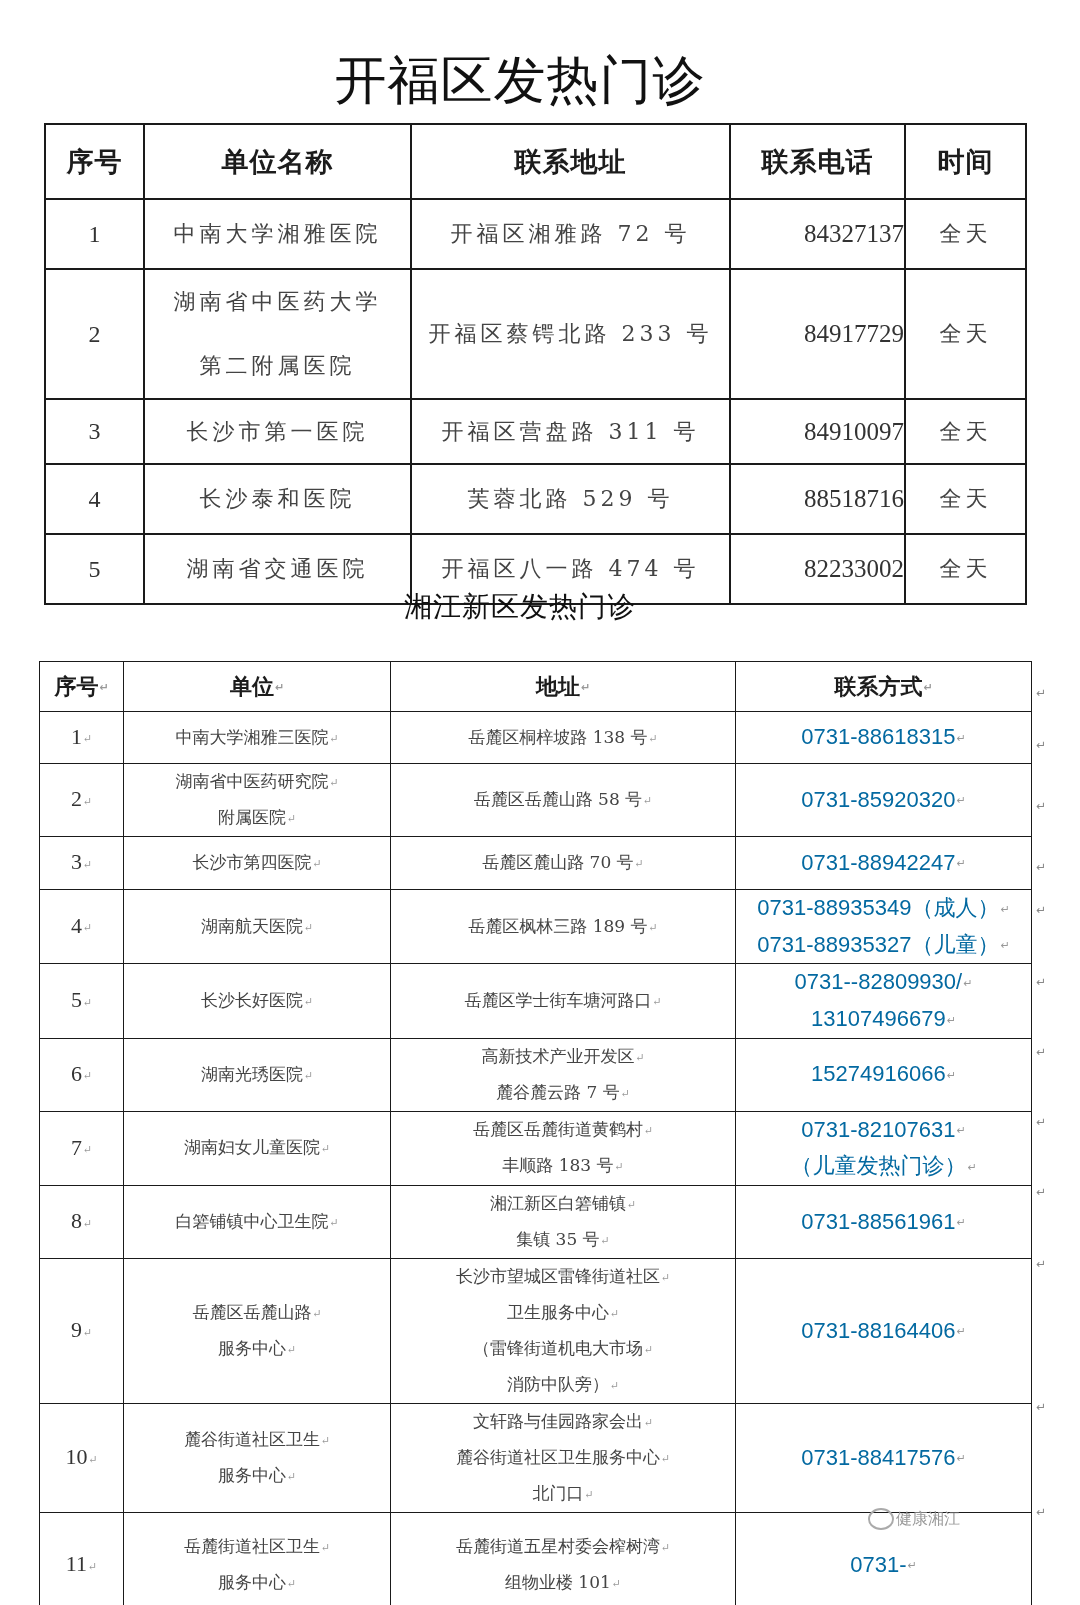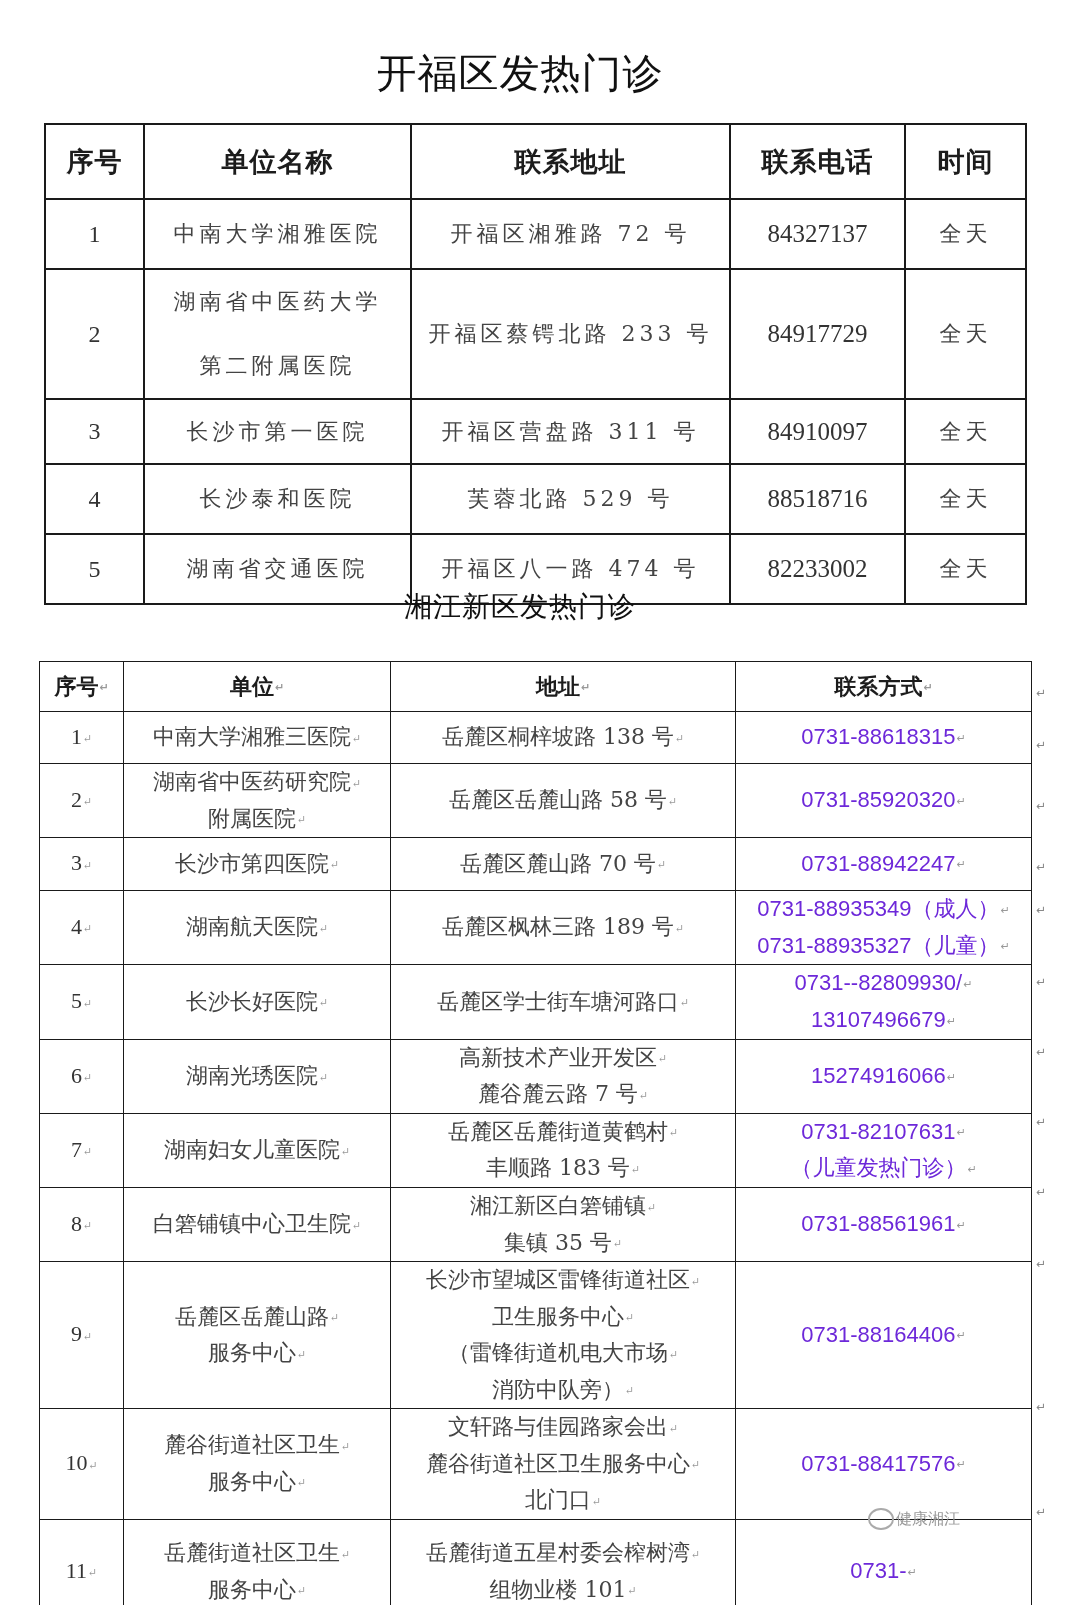--- a/index.html
+++ b/index.html
@@ -1,37 +1,37 @@
 <!DOCTYPE html>
 <html><head>
   <meta charset="utf-8">
   <style>
     html, body { margin: 0; padding: 0; background: #ffffff; }
     body { width: 1080px; height: 1605px; position: relative; overflow: hidden;
            font-family: "DejaVu Serif", "Liberation Serif", serif; color: #3a3a3a; }
     .title { position: absolute; left: 0; width: 1040px; text-align: center;
              font-family: "DejaVu Sans", "Liberation Sans", sans-serif; color: #111; font-weight: normal; }
-    #title1 { top: 46px; font-size: 40px; letter-spacing: 1px; font-family: Liberation Mono, monospace; }
+    #title1 { top: 46px; font-size: 52px; letter-spacing: 1px; font-family: Liberation Mono, monospace; }
     #title2 { top: 588px; font-size: 28px; letter-spacing: 1px; }
 
     table { position: absolute; border-collapse: collapse; table-layout: fixed; }
     td, th { border: 2px solid #1a1a1a; text-align: center; vertical-align: middle; padding: 0; overflow: hidden; }
 
     #t1 { left: 44px; top: 123px; width: 981px; }
     #t1 th { font-family: "DejaVu Sans", "Liberation Sans", sans-serif; font-size: 27px; font-weight: bold; color: #1c1c1c; height: 73px; letter-spacing: 1px; }
     #t1 td { font-size: 22px; color: #444; letter-spacing: 4px; }
     #t1 td.num { font-family: "Liberation Serif", "DejaVu Serif", serif; font-size: 24px; letter-spacing: 0; color: #333; }
-    #t1 td.phone { font-family: "Liberation Serif", "DejaVu Serif", serif; font-size: 25px; letter-spacing: 0; color: #333; }
+    #t1 td.phone { font-family: "Liberation Serif", "DejaVu Serif", serif; font-size: 25px; letter-spacing: 0; color: #333; text-align: right; }
 
     #t2 { left: 39px; top: 661px; width: 992px; }
     #t2 td, #t2 th { border-width: 1.5px; }
     #t2 th { font-family: "DejaVu Sans", "Liberation Sans", sans-serif; font-size: 22px; font-weight: bold; color: #1c1c1c; height: 49px; }
-    #t2 td { font-size: 22px; color: #444; line-height: 35px; }
+    #t2 td { font-size: 17px; color: #444; line-height: 35px; }
     #t2 td.num { font-family: "Liberation Serif", "DejaVu Serif", serif; font-size: 22px; color: #333; }
-    #t2 td.phone { font-family: "Liberation Sans Narrow", "Liberation Sans", sans-serif; font-size: 22px; color: #6d28d9; letter-spacing: 0; }
+    #t2 td.phone { font-family: "Liberation Sans Narrow", "Liberation Sans", sans-serif; font-size: 22px; color: #0369a1; letter-spacing: 0; }
     .ln { display: block; }
     .para::after { content: "↵"; font-size: 11px; color: #999; margin-left: 1px; vertical-align: middle; }
     .rowmark { position: absolute; left: 1036px; font-size: 12px; color: #888; font-family: "DejaVu Sans", sans-serif; }
     .watermark { position: absolute; left: 868px; top: 1508px; font-family: "DejaVu Sans", sans-serif; font-size: 16px; color: #9a9a9a; }
     .watermark .wx { display: inline-block; width: 22px; height: 18px; border: 2px solid #aaa; border-radius: 50%; vertical-align: middle; margin-right: 2px; }
   </style>
 </head>
 <body>
 
 <div class="title" id="title1">开福区发热门诊</div>

